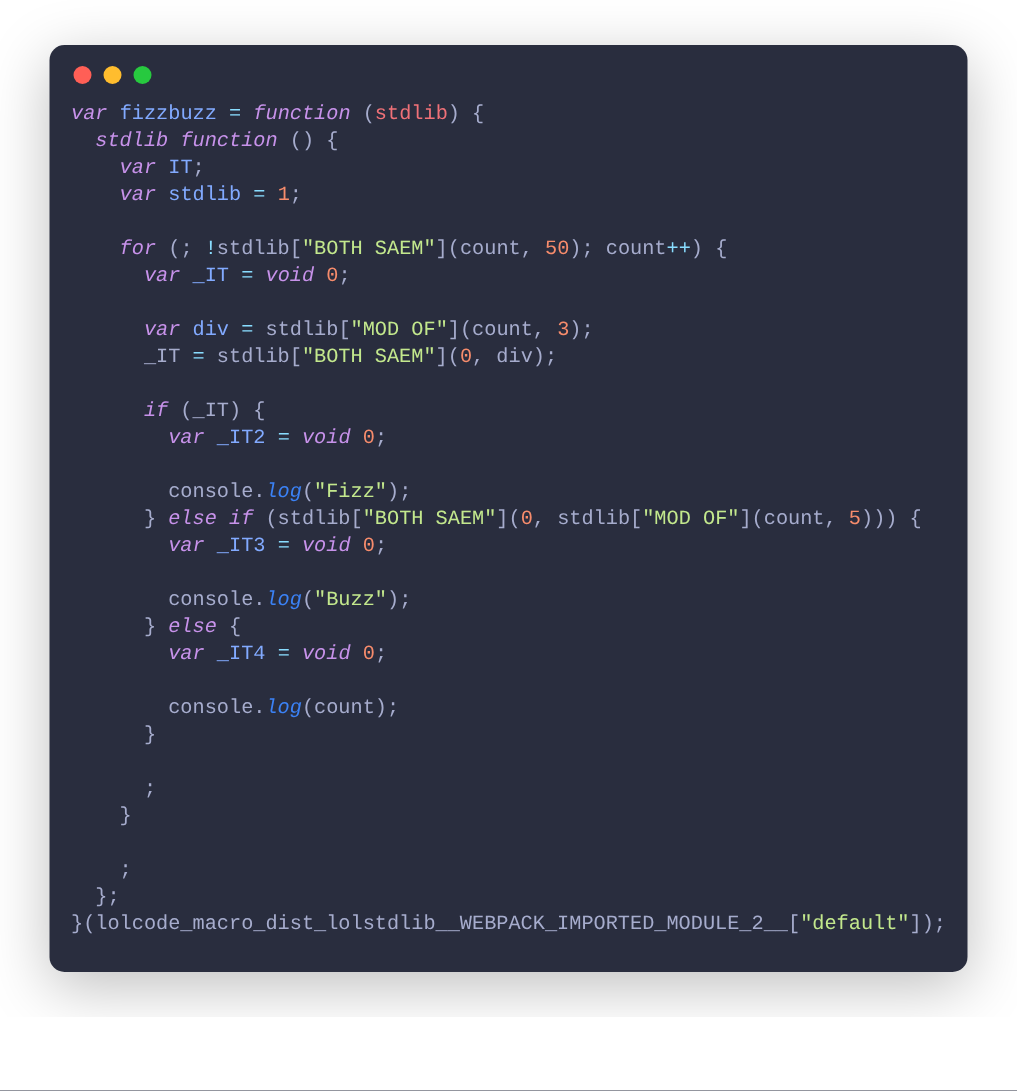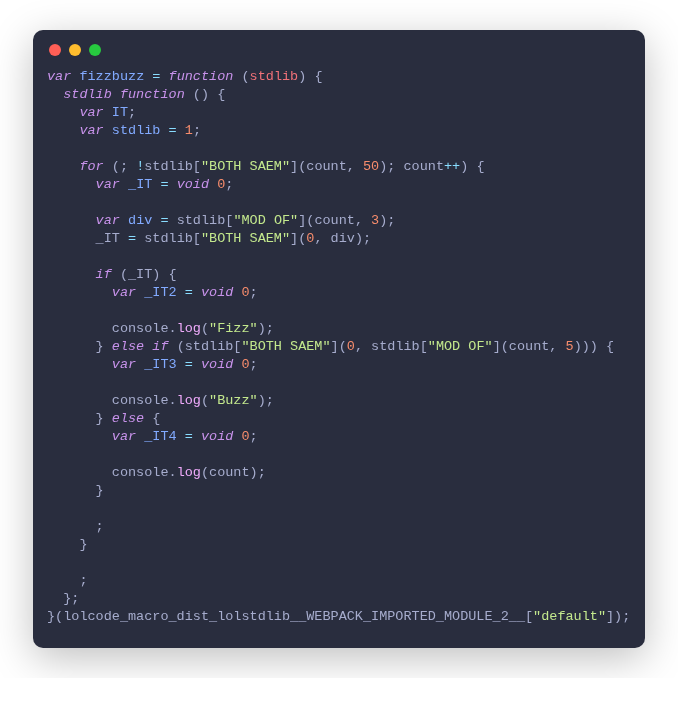--- a/index.html
+++ b/index.html
@@ -33,21 +33,21 @@
     padding: 6px 28px 22px 14px;
     font-family: "SFMono-Regular", Consolas, "Liberation Mono", Menlo, monospace;
     font-size: 13.5px;
     line-height: 18px;
     color: #a6accd;
     white-space: pre;
     overflow-x: auto;
   }
   .kw    { color: #c792ea; font-style: italic; }
   .ident { color: #82aaff; }
-  .fn    { color: #f0abfc; }
+  .fn    { color: #3b82f6; font-style: italic; }
   .param { color: #f07178; }
   .num   { color: #f78c6c; }
   .str   { color: #c3e88d; }
   .op    { color: #89ddff; }
 </style>
 </head>
 <body>
 
 <div class="window">
   <div class="titlebar">

